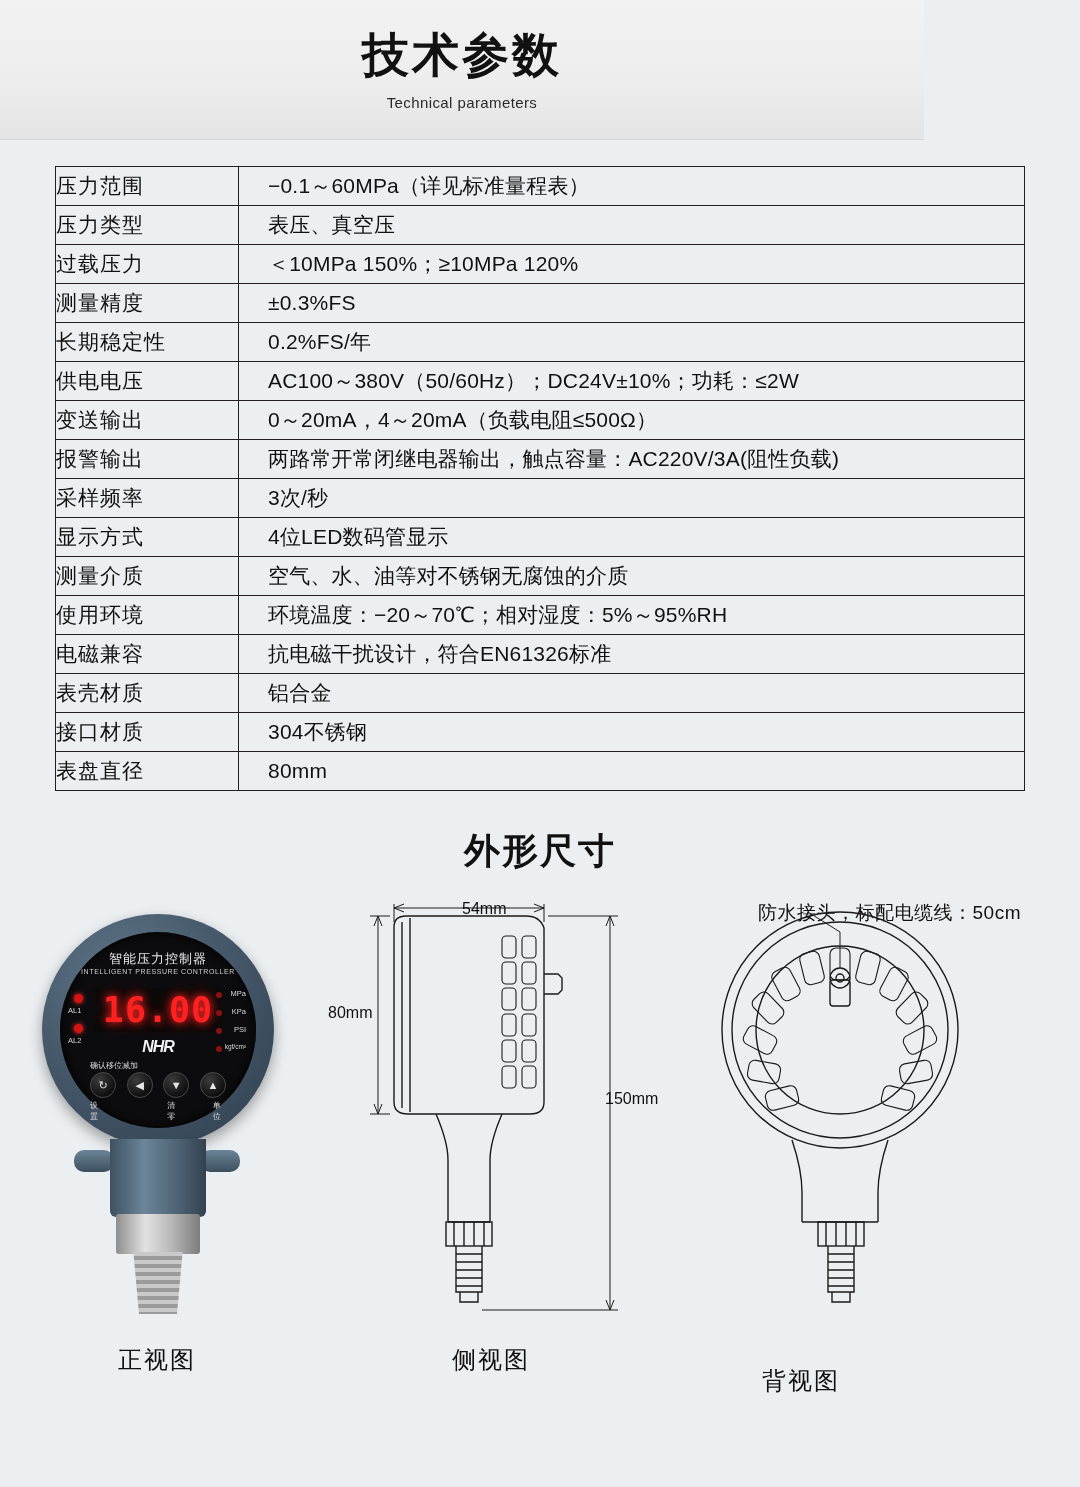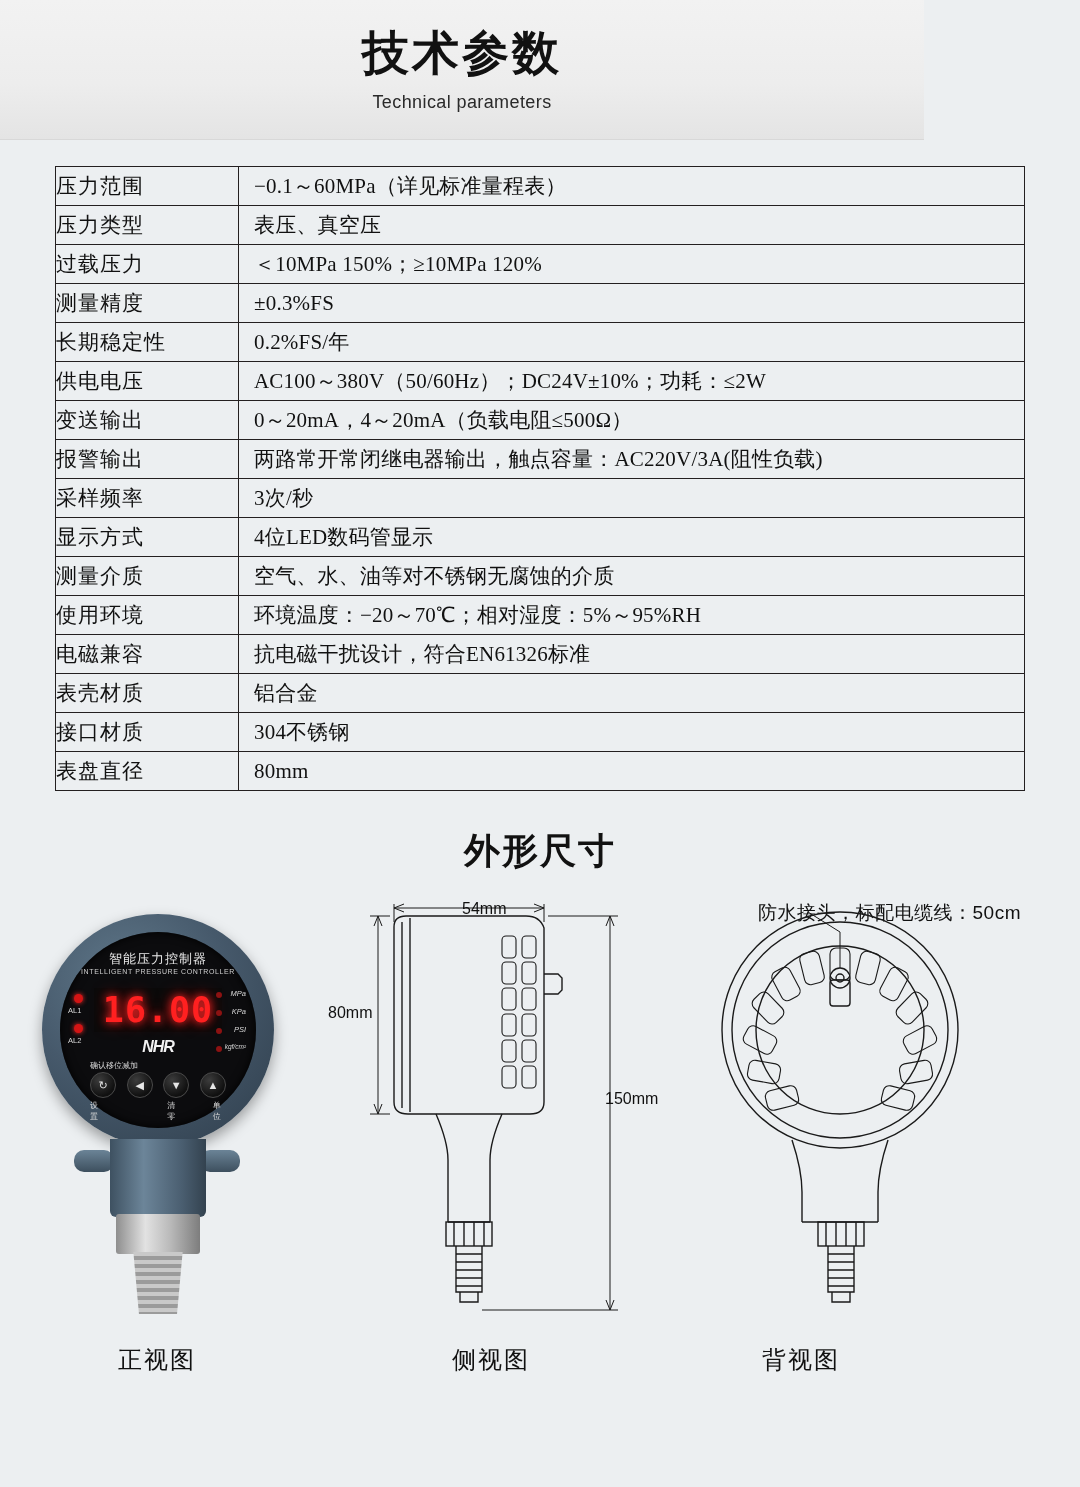--- a/index.html
+++ b/index.html
@@ -29,21 +29,21 @@
     box-sizing: border-box;
   }
   .header .title-cn {
     font-size: 47px;
     font-weight: bold;
     letter-spacing: 3px;
     color: #111;
     line-height: 1.15;
   }
   .header .title-en {
-    font-size: 18px;
+    font-size: 15px;
     color: #2a2a2a;
     margin-top: 12px;
     letter-spacing: .4px;
   }
 
   
   .table-wrap {
     margin: 26px 0 0 55px;
     width: 970px;
   }
@@ -60,23 +60,22 @@
     padding: 0 0 0 0;
     vertical-align: middle;
     color: #111;
   }
   table.spec td.k {
     width: 182px;
     text-align: left;
     letter-spacing: 1px;
   }
   table.spec td.v {
-    padding-left: 15px;
+    padding-left: 29px;
     letter-spacing: .2px;
-    font-family: Liberation Serif, serif;
   }
 
   
   .dim-title {
     text-align: center;
     font-size: 36px;
     font-weight: bold;
     margin-top: 36px;
     letter-spacing: 2px;
     color: #111;
@@ -169,21 +168,20 @@
   .lamp-lab {
     position: absolute;
     color: #d8d8d8;
     font-size: 7.5px;
   }
   .unit-lab {
     position: absolute;
     right: 10px;
     color: #d8d8d8;
     font-size: 7.5px;
-    font-style: italic;
   }
   .unit-dot {
     position: absolute;
     right: 34px;
     width: 6px; height: 6px;
     border-radius: 50%;
     background: #8c1212;
   }
   .nhr {
     position: absolute;
@@ -514,14 +512,14 @@
       <path d="M148,354 L148,400 L174,400 L174,354"></path>
       <path d="M148,362 L174,362 M148,370 L174,370 M148,378 L174,378 M148,386 L174,386 M148,394 L174,394"></path>
       <path d="M152,400 L152,410 L170,410 L170,400"></path>
 
       <path d="M160,76 L160,40 L128,20" stroke-width="1"></path>
     </g>
   </svg>
 
   <div class="caption" style="left:118px; top:452px;">正视图</div>
   <div class="caption" style="left:452px; top:452px;">侧视图</div>
-  <div class="caption" style="left:762px; top:452px;font-family:Liberation Serif, serif;">背视图</div>
+  <div class="caption" style="left:762px; top:473px;font-family:Liberation Serif, serif;">背视图</div>
 </div>
 
 </body></html>

